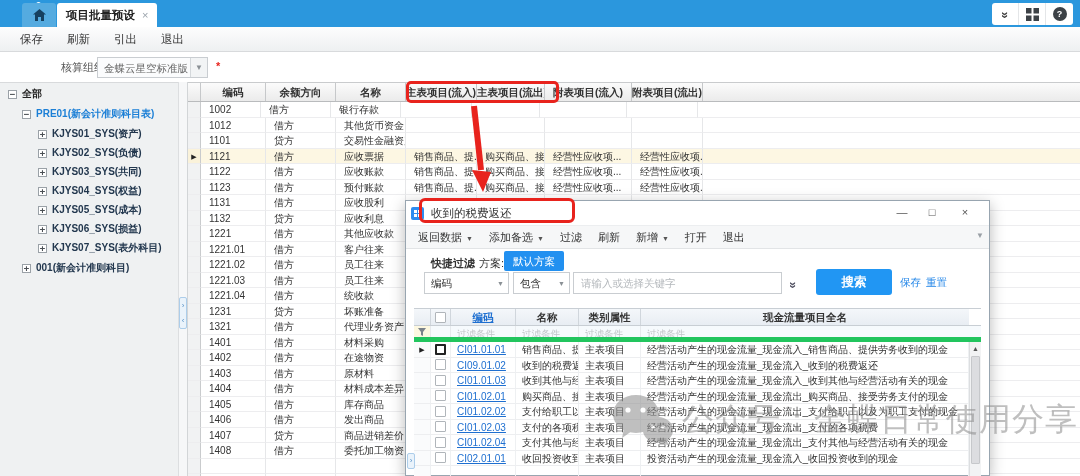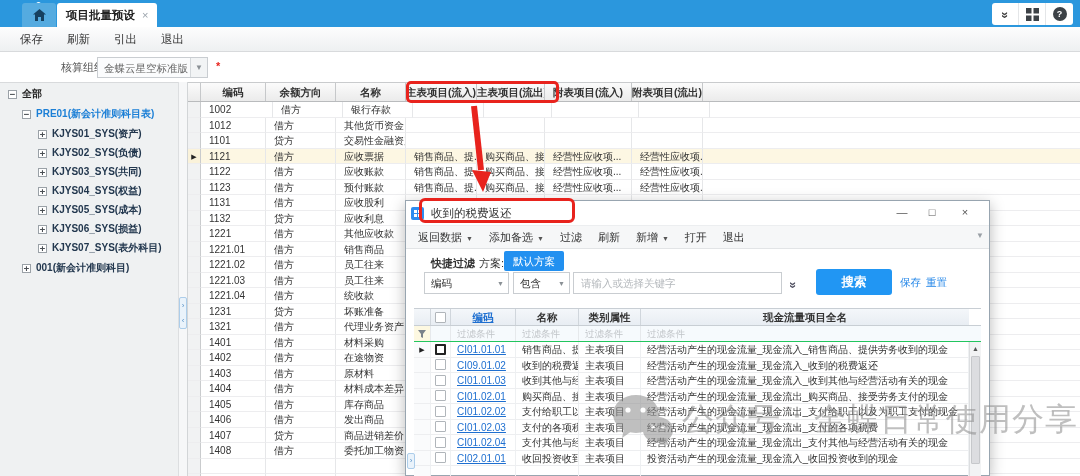--- a/index.html
+++ b/index.html
@@ -78,21 +78,21 @@
 .kw-input { position:absolute; left:167px; top:71px; width:209px; height:22px; border:1px solid #c9cdd1; font-size:10.5px; color:#b4b8bc; padding:4px 0 0 7px; white-space:nowrap; overflow:hidden; }
 .more-chev { position:absolute; left:385px; top:76px; color:#556; font-size:12px; font-weight:bold; transform:rotate(90deg); letter-spacing:-2px; }
 .search-btn { position:absolute; left:410px; top:68px; width:76px; height:26px; background:#2196f3; border-radius:3px; color:#fff; font-size:12.5px; font-weight:bold; text-align:center; line-height:26px; }
 .dlink { position:absolute; top:75px; font-size:10.5px; color:#2185e8; }
 
 
 .dtable { position:absolute; left:8px; top:107px; width:567px; height:169px; overflow:hidden; border-top:1px solid #c8ced4; }
 .dthead { display:flex; height:17px; border-bottom:1px solid #c8ced4; }
 .dthead .hc { background:linear-gradient(#f4f7fa,#e8edf3); border-right:1px solid #d0d6dc; font-size:10.5px; font-weight:bold; color:#333; text-align:center; line-height:16px; white-space:nowrap; overflow:hidden; flex:none; display:flex; align-items:center; justify-content:center; }
 .dthead .code-h { color:#1e6fd0; text-decoration:underline; }
-.dfilter { display:flex; height:16px; border-bottom:1px solid #22c55e; background:#f6fafd; }
+.dfilter { display:flex; height:16px; border-bottom:5px solid #22c55e; background:#f6fafd; }
 .dfilter .fc { flex:none; border-right:1px solid #e6e9ec; font-size:9.5px; color:#c0c4c8; padding-left:6px; line-height:15px; white-space:nowrap; overflow:hidden; }
 .dfilter .find { width:17px; padding:0; background:#fdf8e1; display:flex; align-items:center; justify-content:center; }
 .drow { display:flex; height:15.5px; }
 .drow .c { flex:none; border-right:1px solid #eef0f2; border-bottom:1px solid #edeef0; font-size:10px; color:#333; line-height:15px; padding-left:6px; white-space:nowrap; overflow:hidden; }
 .drow .ind { width:17px; padding:0; color:#222; font-size:7px; text-align:center; background:#fafbfc; }
 .drow .cbc { width:20px; padding:0; display:flex; align-items:center; justify-content:center; }
 .cb { width:11px; height:11px; border:1px solid #b0b5ba; background:#fff; border-radius:1px; }
 .cb.hard { border:2px solid #222; }
 .drow .code { color:#1e6fd0; text-decoration:underline; }
 .dscroll { position:absolute; right:0; top:33px; width:12px; height:136px; background:#f2f3f4; border-left:1px solid #dcdee0; }
@@ -209,21 +209,21 @@
         <div class="hc" style="width: 70px;">名称</div>
         <div class="hc" style="width: 71px;">主表项目(流入)</div>
         <div class="hc" style="width: 68px;">主表项目(流出)</div>
         <div class="hc" style="width: 87px;">附表项目(流入)</div>
         <div class="hc" style="width: 71px;">附表项目(流出)</div>
         <div class="fill"></div>
       </div>
     <div id="grid-body">
         <div class="grow">
           <div class="c ind"></div>
-          <div class="c" style="width: 72px;">1002</div>
+          <div class="c" style="width: 60px;">1002</div>
           <div class="c" style="width: 70px;">借方</div>
           <div class="c" style="width: 70px;">银行存款</div>
           <div class="c" style="width: 71px;"></div>
           <div class="c" style="width: 68px;"></div>
           <div class="c" style="width: 87px;"></div>
           <div class="c" style="width: 71px;"></div>
           <div class="fillc"></div>
         </div>
         <div class="grow">
           <div class="c ind"></div>
@@ -310,21 +310,21 @@
           <div class="c" style="width: 71px;"></div>
           <div class="c" style="width: 68px;"></div>
           <div class="c" style="width: 87px;"></div>
           <div class="c" style="width: 71px;"></div>
           <div class="fillc"></div>
         </div>
         <div class="grow">
           <div class="c ind"></div>
           <div class="c" style="width: 65px;">1221.01</div>
           <div class="c" style="width: 70px;">借方</div>
-          <div class="c" style="width: 70px;">销售商品</div>
+          <div class="c" style="width: 70px;">客户往来</div>
           <div class="c" style="width: 71px;"></div>
           <div class="c" style="width: 68px;"></div>
           <div class="c" style="width: 87px;"></div>
           <div class="c" style="width: 71px;"></div>
           <div class="fillc"></div>
         </div>
         <div class="grow">
           <div class="c ind"></div>
           <div class="c" style="width: 65px;">1221.02</div>
           <div class="c" style="width: 70px;">借方</div>

